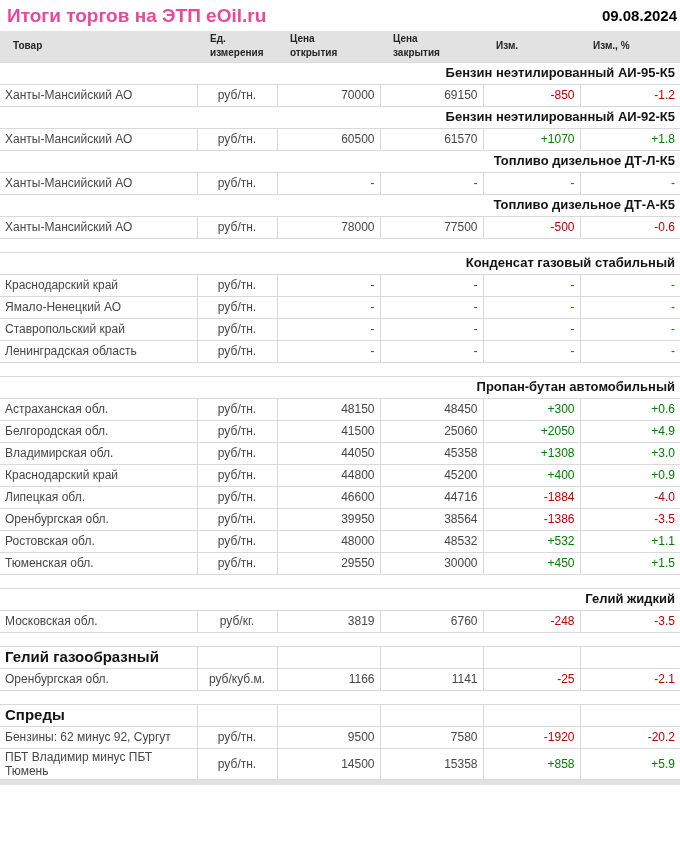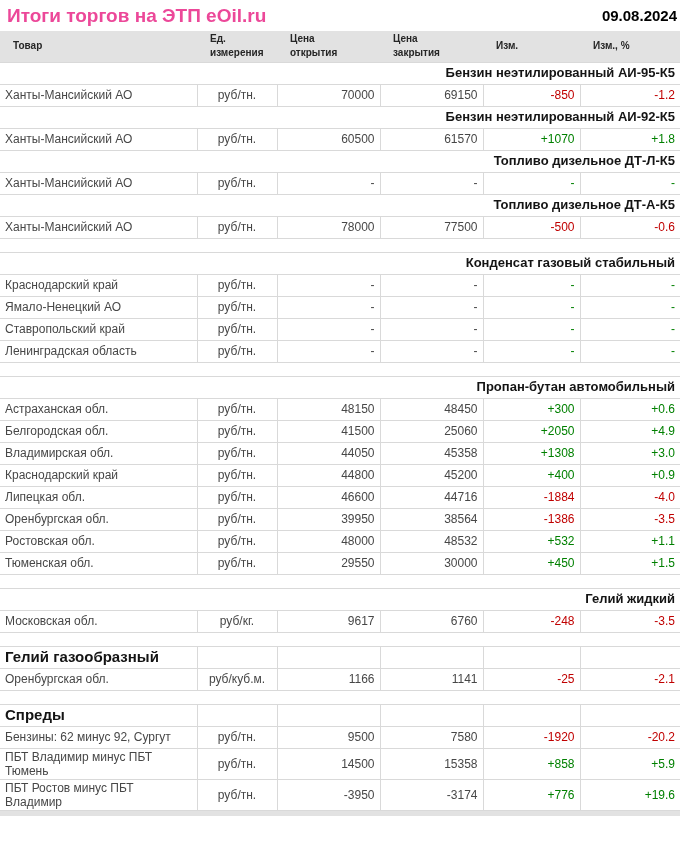--- a/index.html
+++ b/index.html
@@ -240,21 +240,21 @@
       </tr>
       <tr class="spacer-row">
         <td class="" colspan="6"></td>
       </tr>
       <tr class="section-row">
         <td class="section-merged" colspan="6">Гелий жидкий</td>
       </tr>
       <tr class="data-row">
         <td class="cell c-name">Московская обл.</td>
         <td class="cell c-unit">руб/кг.</td>
-        <td class="cell c-num">9617</td>
+        <td class="cell c-num">3819</td>
         <td class="cell c-num">6760</td>
         <td class="cell c-num t-down">-248</td>
         <td class="cell c-num t-down">-3.5</td>
       </tr>
       <tr class="spacer-row">
         <td class="" colspan="6"></td>
       </tr>
       <tr class="section-row">
         <td class="cell section-label">Гелий газообразный</td>
         <td class="cell"></td>
@@ -291,24 +291,16 @@
         <td class="cell c-num t-down">-20.2</td>
       </tr>
       <tr class="data-row">
         <td class="cell c-name">ПБТ Владимир минус ПБТ Тюмень</td>
         <td class="cell c-unit">руб/тн.</td>
         <td class="cell c-num">14500</td>
         <td class="cell c-num">15358</td>
         <td class="cell c-num t-up">+858</td>
         <td class="cell c-num t-up">+5.9</td>
       </tr>
-      <tr class="data-row">
-        <td class="cell c-name">ПБТ Ростов минус ПБТ Владимир</td>
-        <td class="cell c-unit">руб/тн.</td>
-        <td class="cell c-num">-3950</td>
-        <td class="cell c-num">-3174</td>
-        <td class="cell c-num t-up">+776</td>
-        <td class="cell c-num t-up">+19.6</td>
-      </tr>
     </tbody>
 </table>
 
 <div class="bottom-strip"></div>
 
 </body></html>

